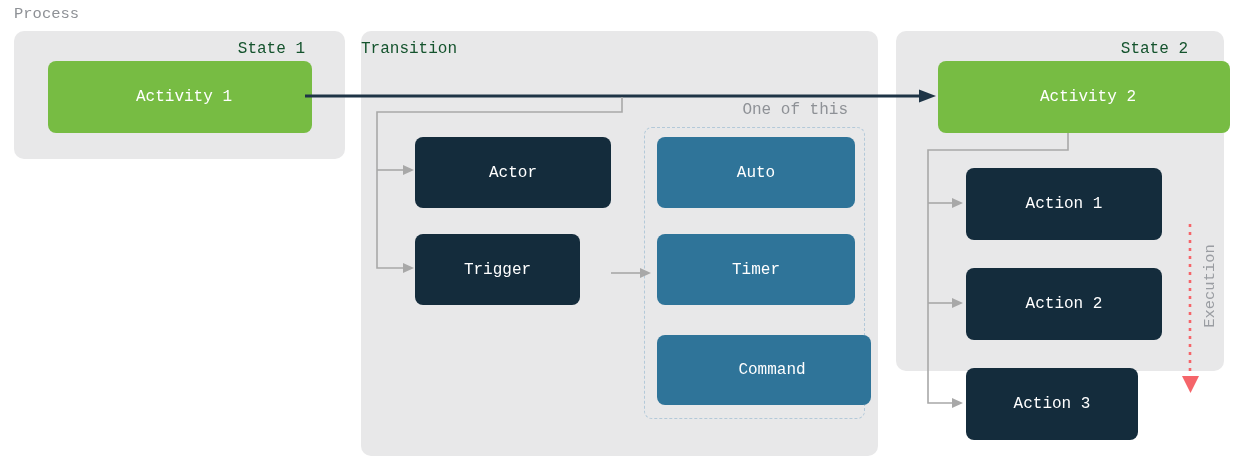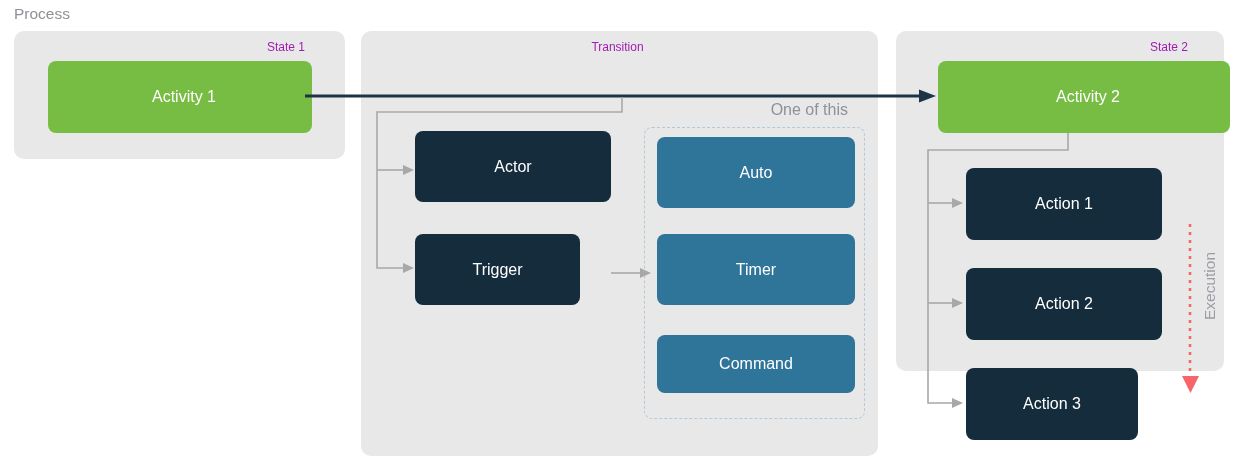--- a/index.html
+++ b/index.html
@@ -1,52 +1,52 @@
 <!DOCTYPE html>
 <html><head>
 <meta charset="utf-8">
 <style>
   html,body { margin:0; padding:0; background:#ffffff; }
   #canvas {
     position:relative; width:1237px; height:468px;
-    font-family:Liberation Sans, sans-serif;
+    font-family:Liberation Mono, monospace;
     background:#ffffff; overflow:hidden;
   }
   .diagram-title {
     position:absolute; left:14px; top:5px;
     font-size:15.5px; color:#8e9196;
   }
   .panel { position:absolute; background:#e8e8e9; border-radius:10px; }
   #state1-panel     { left:14px;  top:31px; width:331px; height:128px; }
   #transition-panel { left:361px; top:31px; width:517px; height:425px; }
   #state2-panel     { left:896px; top:31px; width:328px; height:340px; }
   .panel-title {
-    position:absolute; top:9px; font-size:12px; color:#a21caf;
+    position:absolute; top:9px; font-size:16px; color:#14532d;
     white-space:nowrap;
   }
   #state1-panel .panel-title { right:40px; }
-  #transition-panel .panel-title { left:0; right:4px; text-align:center; }
+  #transition-panel .panel-title { left:0; right:4px; text-align:left; }
   #state2-panel .panel-title { right:36px; }
 
   .node {
     position:absolute; display:flex; align-items:center; justify-content:center;
     color:#ffffff; font-size:16px; border-radius:8px; z-index:2;
     white-space:nowrap;
   }
   .green { background:#77bc43;padding-left:8px; }
   .navy  { background:#142c3c; }
   .blue  { background:#2f7499; }
 
   #activity1 { left:48px;  top:61px;  width:256px; height:72px; }
   #activity2 { left:938px; top:61px;  width:284px; height:72px; }
-  #actor     { left:415px; top:131px; width:196px; height:71px; }
+  #actor     { left:415px; top:137px; width:196px; height:71px; }
   #trigger   { left:415px; top:234px; width:165px; height:71px; }
   #auto      { left:657px; top:137px; width:198px; height:71px; }
   #timer     { left:657px; top:234px; width:198px; height:71px; }
-  #command   { left:657px; top:335px; width:198px; height:58px; }
+  #command   { left:657px; top:335px; width:198px; height:70px;padding-left:16px; }
   #action1   { left:966px; top:168px; width:196px; height:72px; }
   #action2   { left:966px; top:268px; width:196px; height:72px; }
   #action3   { left:966px; top:368px; width:172px; height:72px; }
 
   .dashed-group {
     position:absolute; left:644px; top:127px; width:219px; height:290px;
     border:1.5px dashed #b3c9d9; border-radius:8px; z-index:1;
   }
   .one-of-label {
     position:absolute; left:645px; top:101px; width:203px;

